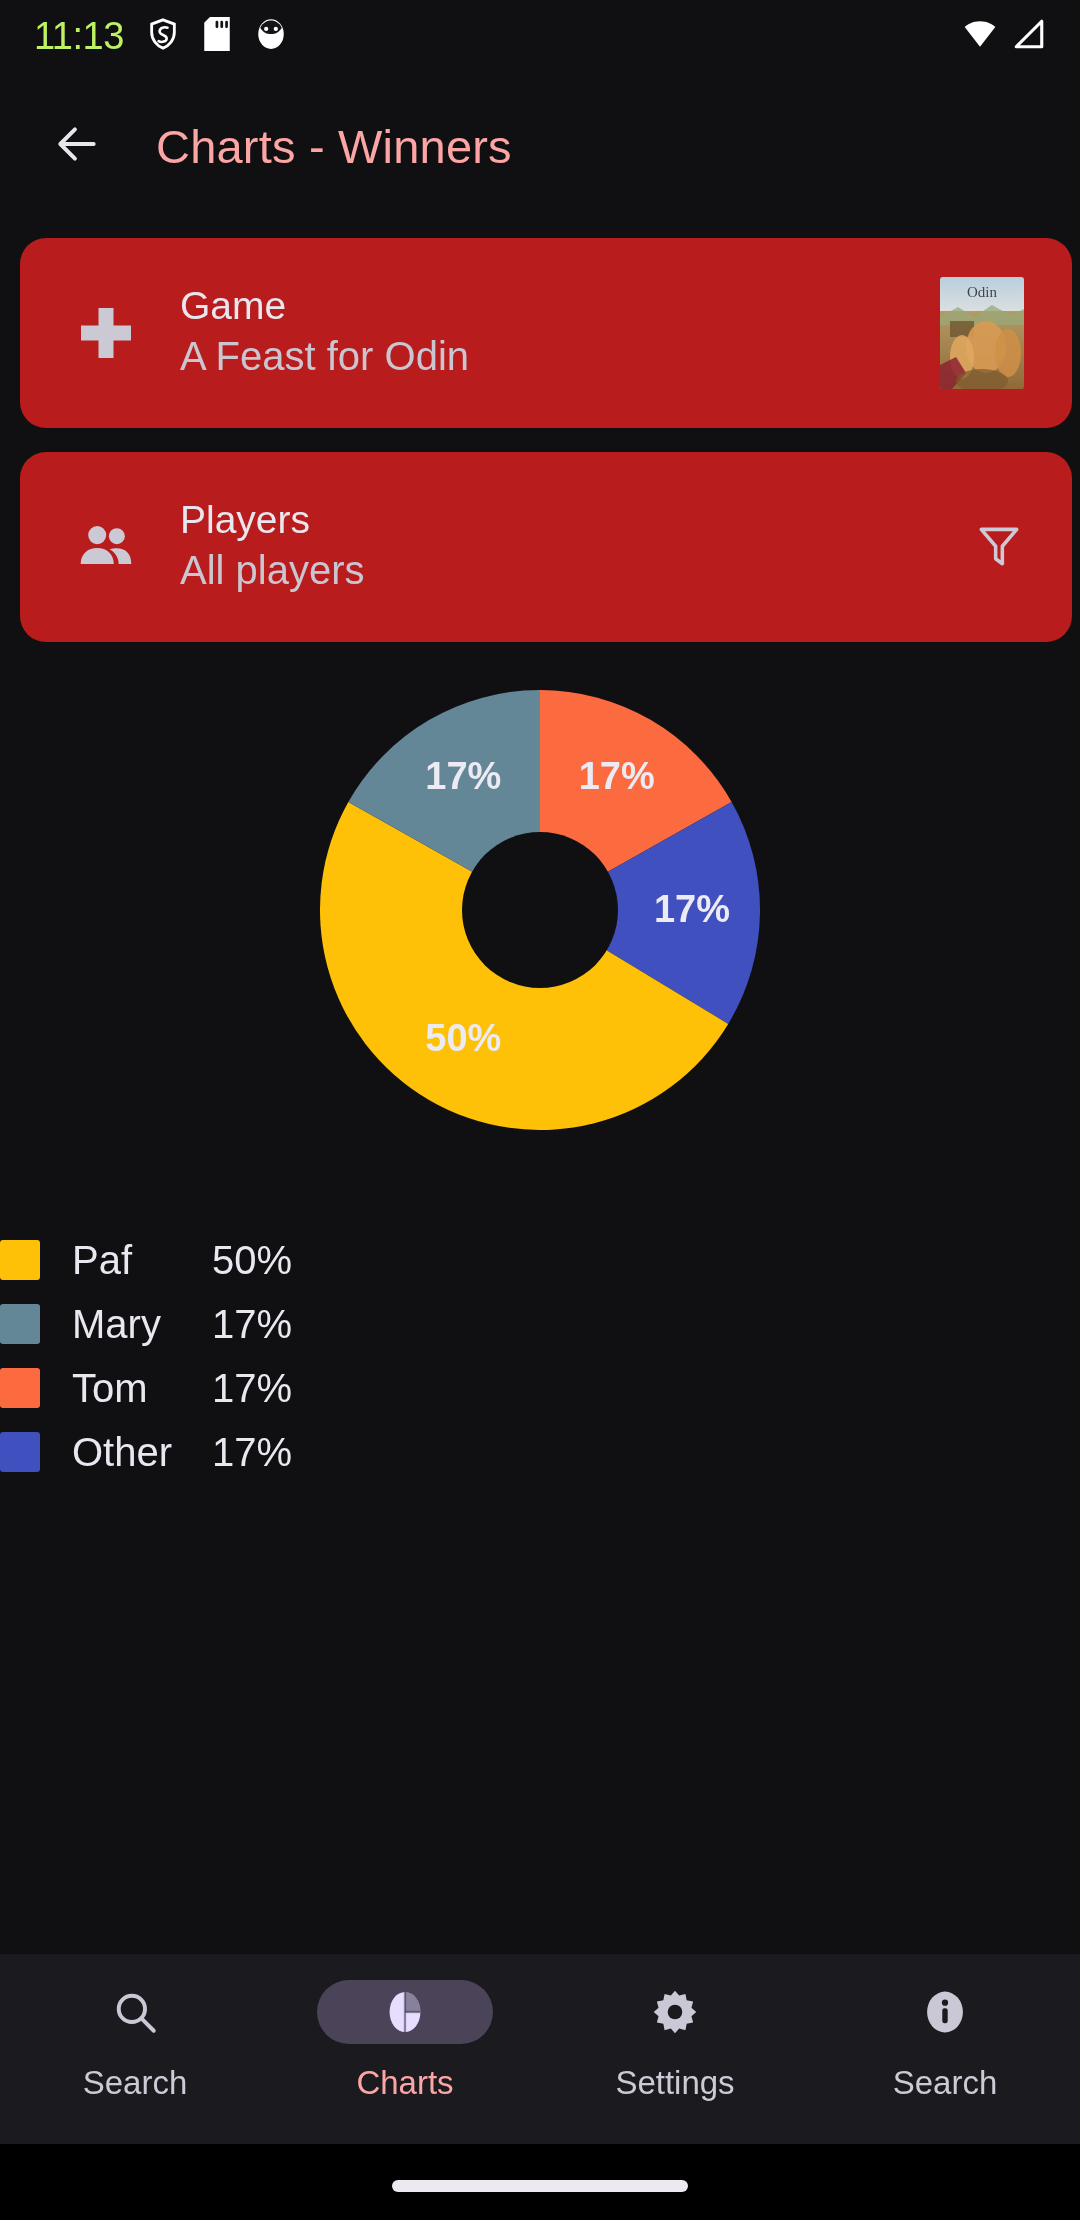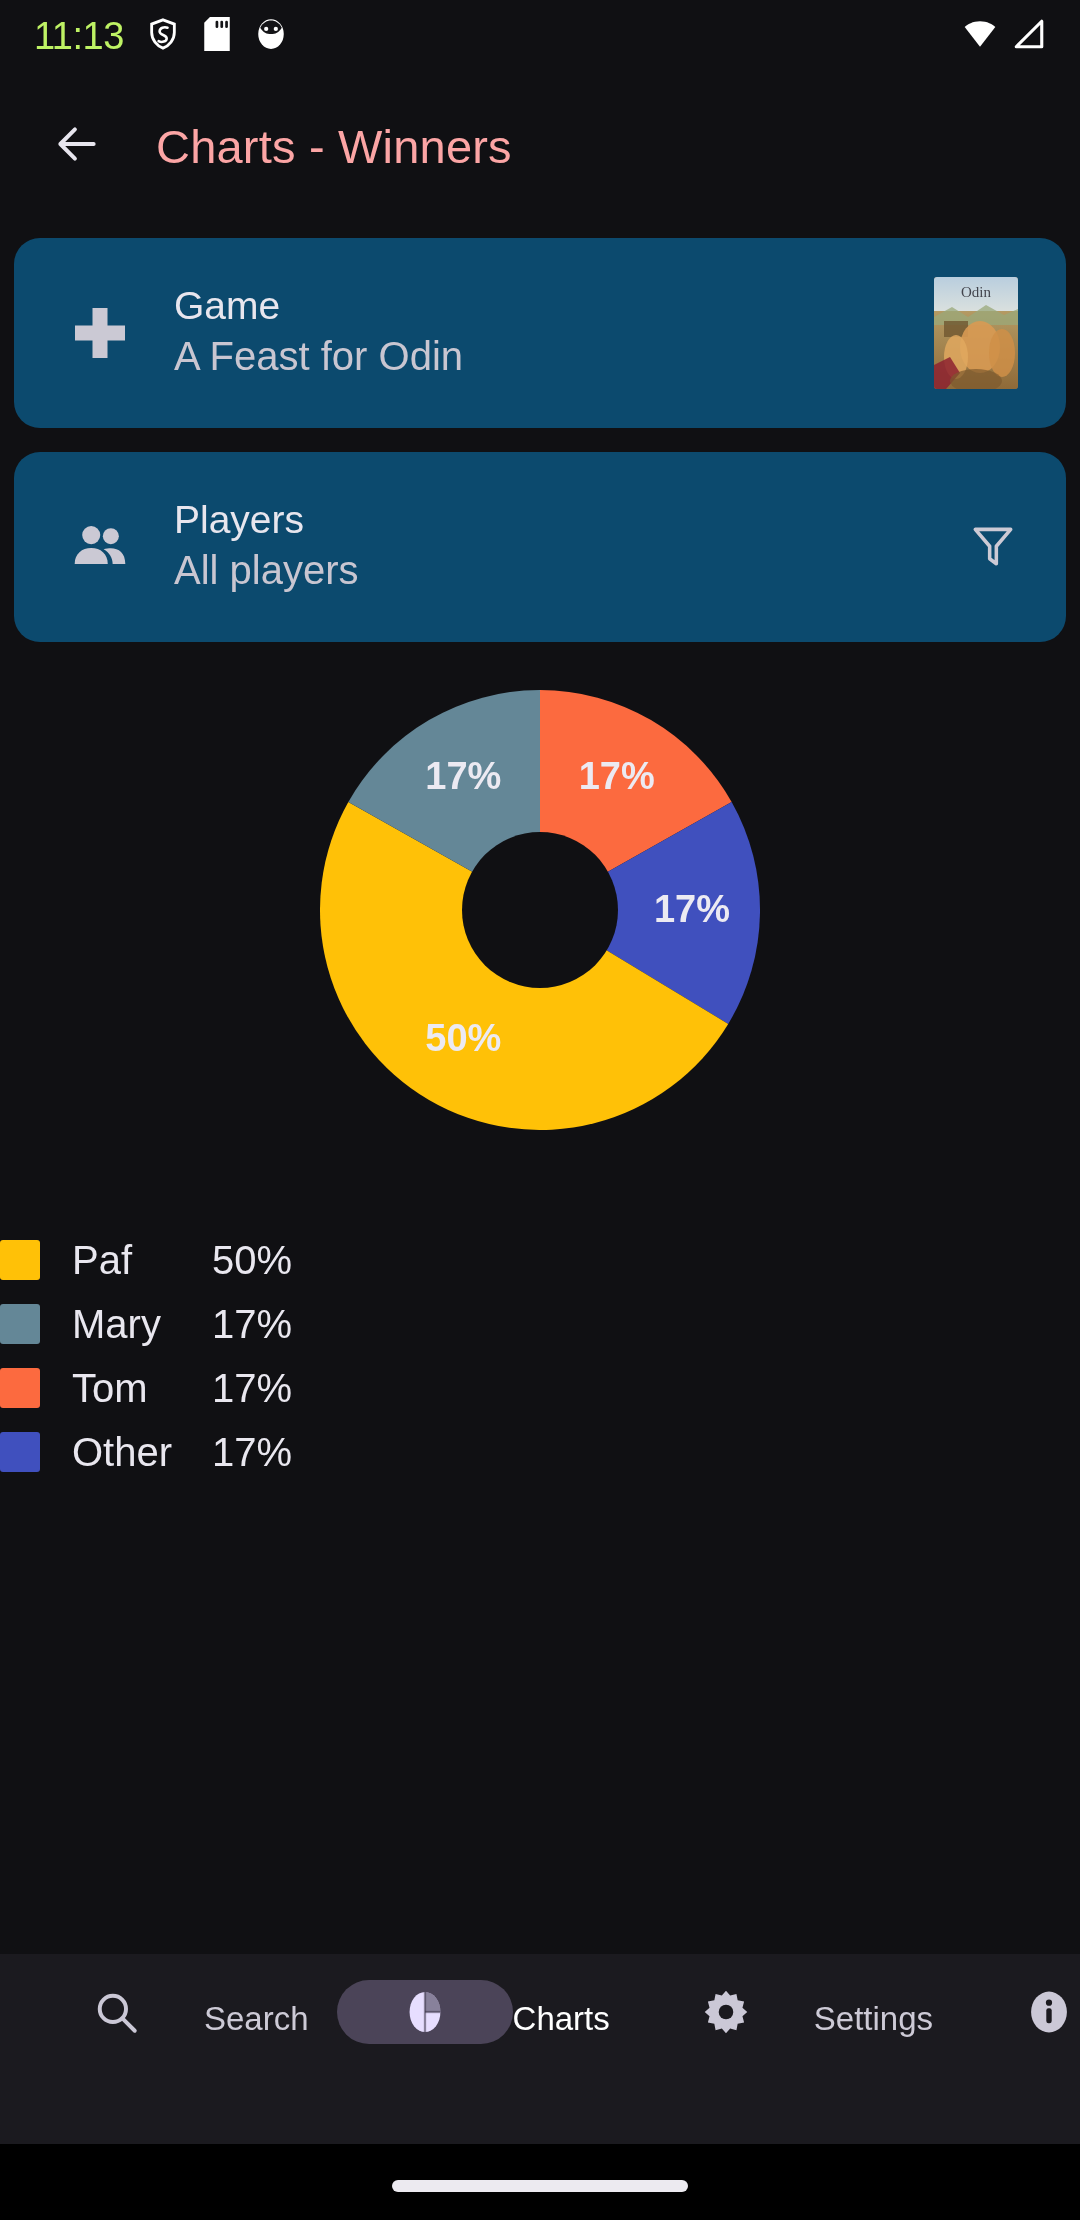--- a/index.html
+++ b/index.html
@@ -29,22 +29,22 @@
   .back-btn {
     width:74px; height:74px; display:flex; align-items:center; justify-content:center;
     border-radius:50%;
   }
   .appbar-title {
     margin-left:42px; font-size:47px; color:#fca5a5; font-weight:400; letter-spacing:0.2px;
   }
 
   
   .card {
-    position:absolute; left:14px; width:1052px;
-    background:#0c4a6e; border-radius:26px;
+    position:absolute; left:20px; width:1052px;
+    background:#b91c1c; border-radius:26px;
   }
   #card-game { top:238px; height:190px; }
   #card-players { top:452px; height:190px; }
   .card-inner {
     position:relative; width:100%; height:100%;
     display:flex; align-items:center; padding:0 48px 0 48px;
   }
   .card-icon {
     width:76px; min-width:76px; display:flex; align-items:center; justify-content:center;
     color:#cbc9d4;
@@ -83,32 +83,32 @@
   .swatch { width:40px; height:40px; border-radius:3px; }
   .legend-name { font-size:40px; color:#e9e7ef; font-weight:400; white-space:nowrap; }
   .legend-pct  { font-size:40px; color:#e9e7ef; font-weight:400; text-align:left; white-space:nowrap; }
 
   
   .bottomnav {
     position:absolute; left:0; bottom:76px; width:1080px; height:190px;
     background:#1b1a1f; display:flex; align-items:flex-start;
   }
   .nav-item {
-    flex:1; display:flex; flex-direction:row; padding-top:26px;padding-left:28px;
+    flex:1; display:flex; flex-direction:column; align-items:center; padding-top:26px;
   }
   .nav-pill {
     width:176px; height:64px; border-radius:32px;
     display:flex; align-items:center; justify-content:center;
     color:#cbc8d6;
   }
   .nav-pill.active { background:#4b4458; color:#e7deff; }
   .nav-label {
     margin-top:20px; font-size:33px; color:#cdcad6; font-weight:400;
   }
-  .nav-item.active .nav-label { color:#ffffff; font-weight:400; }
+  .nav-item.active .nav-label { color:#fca5a5; font-weight:400; }
 
   
   .gesture-area { position:absolute; left:0; bottom:0; width:1080px; height:76px; background:#000; }
   .gesture-bar {
     position:absolute; left:50%; transform:translateX(-50%); bottom:28px;
     width:296px; height:12px; border-radius:6px; background:#eceaf0;
   }
 </style>
 </head>
 <body>

